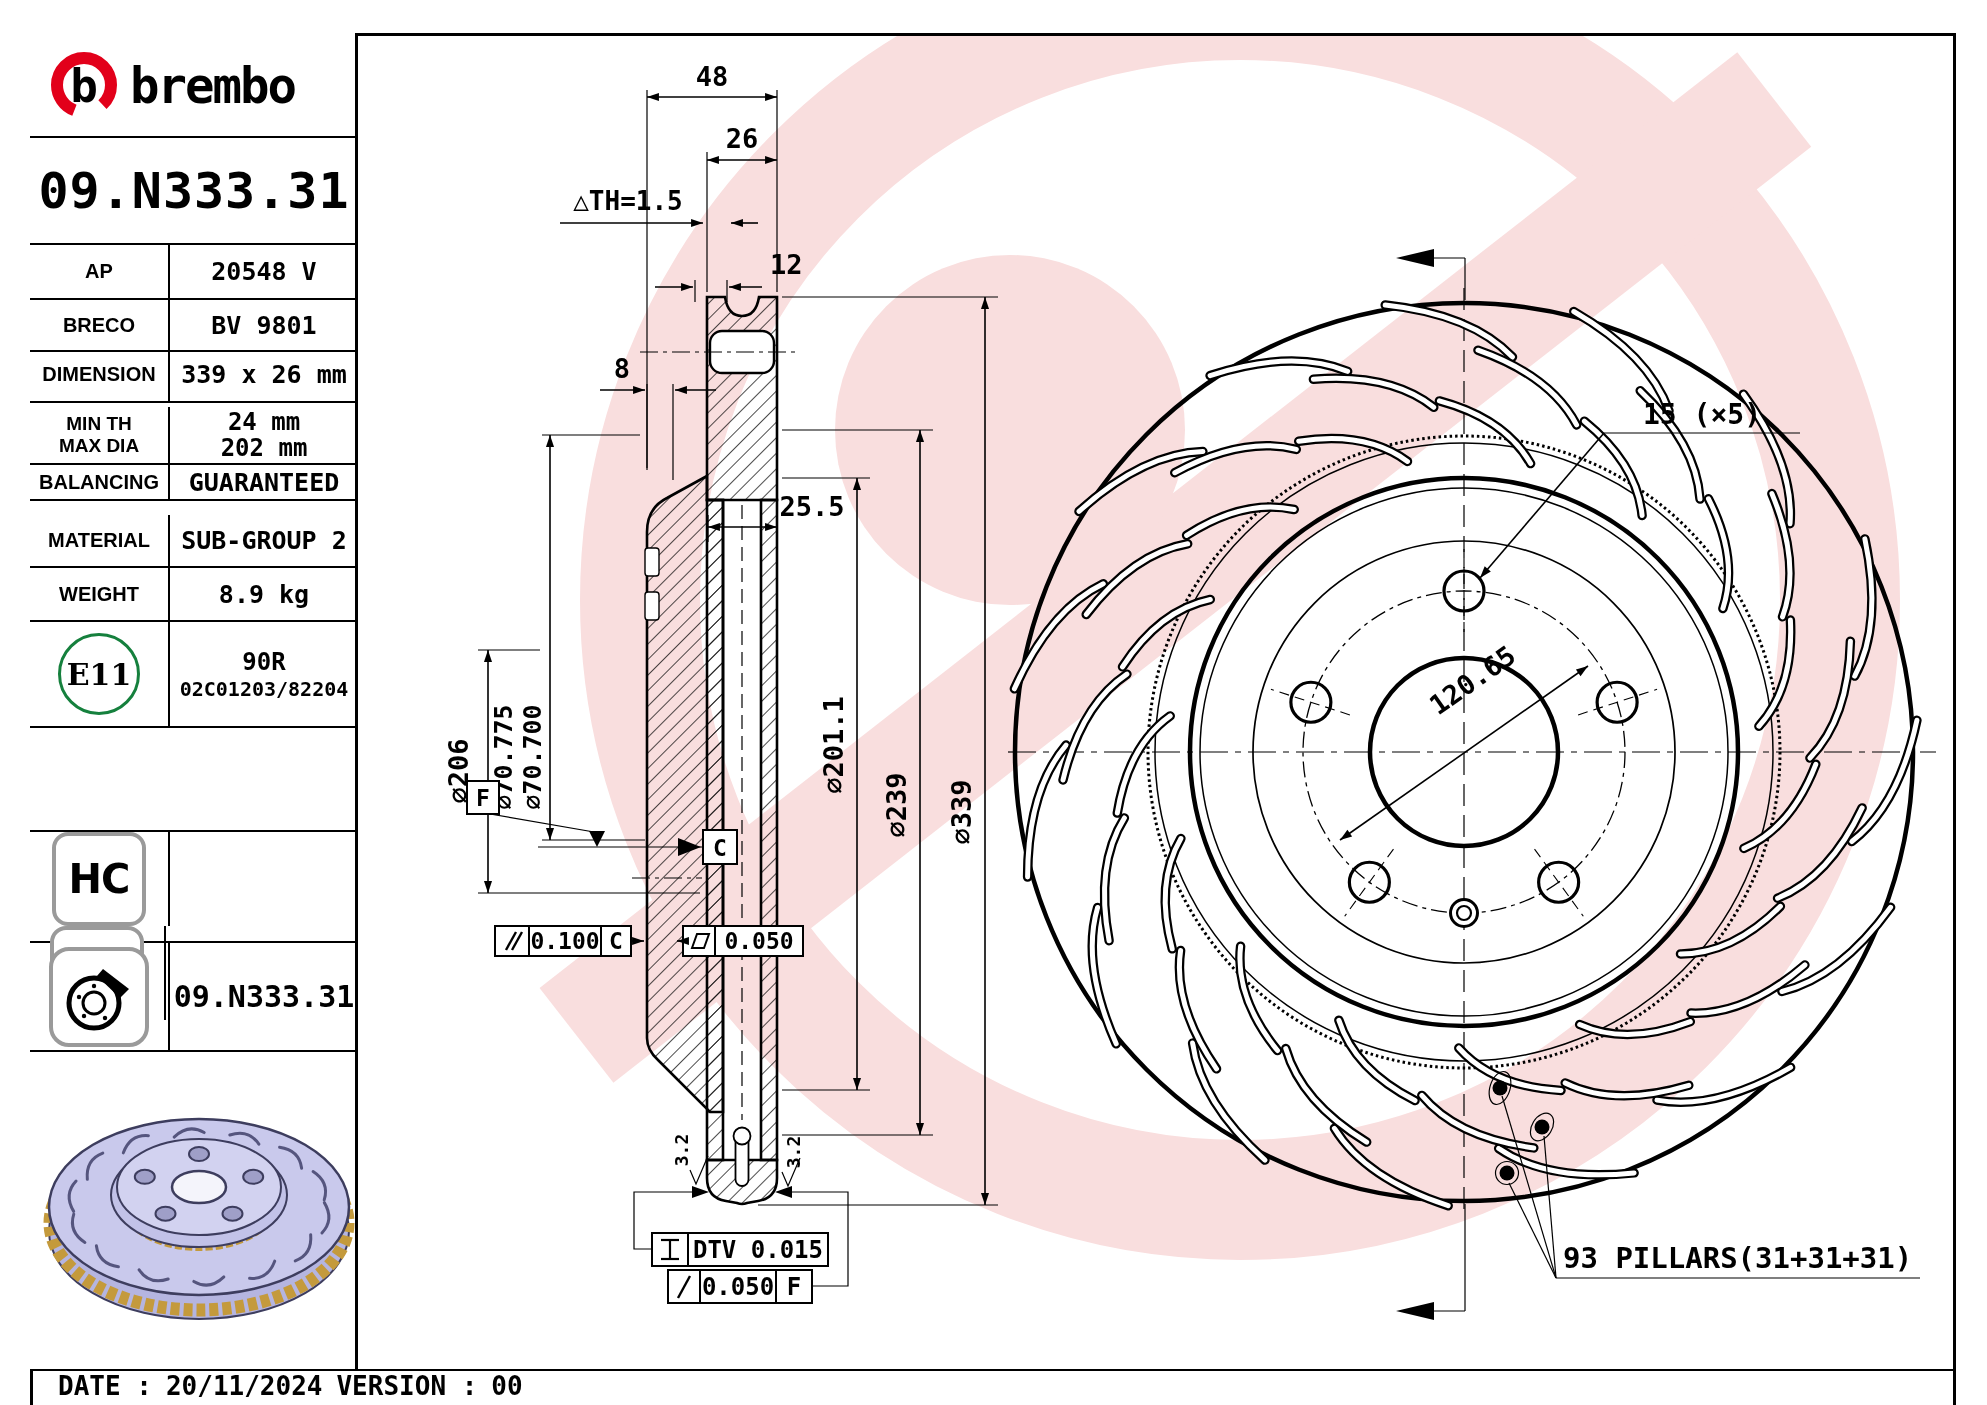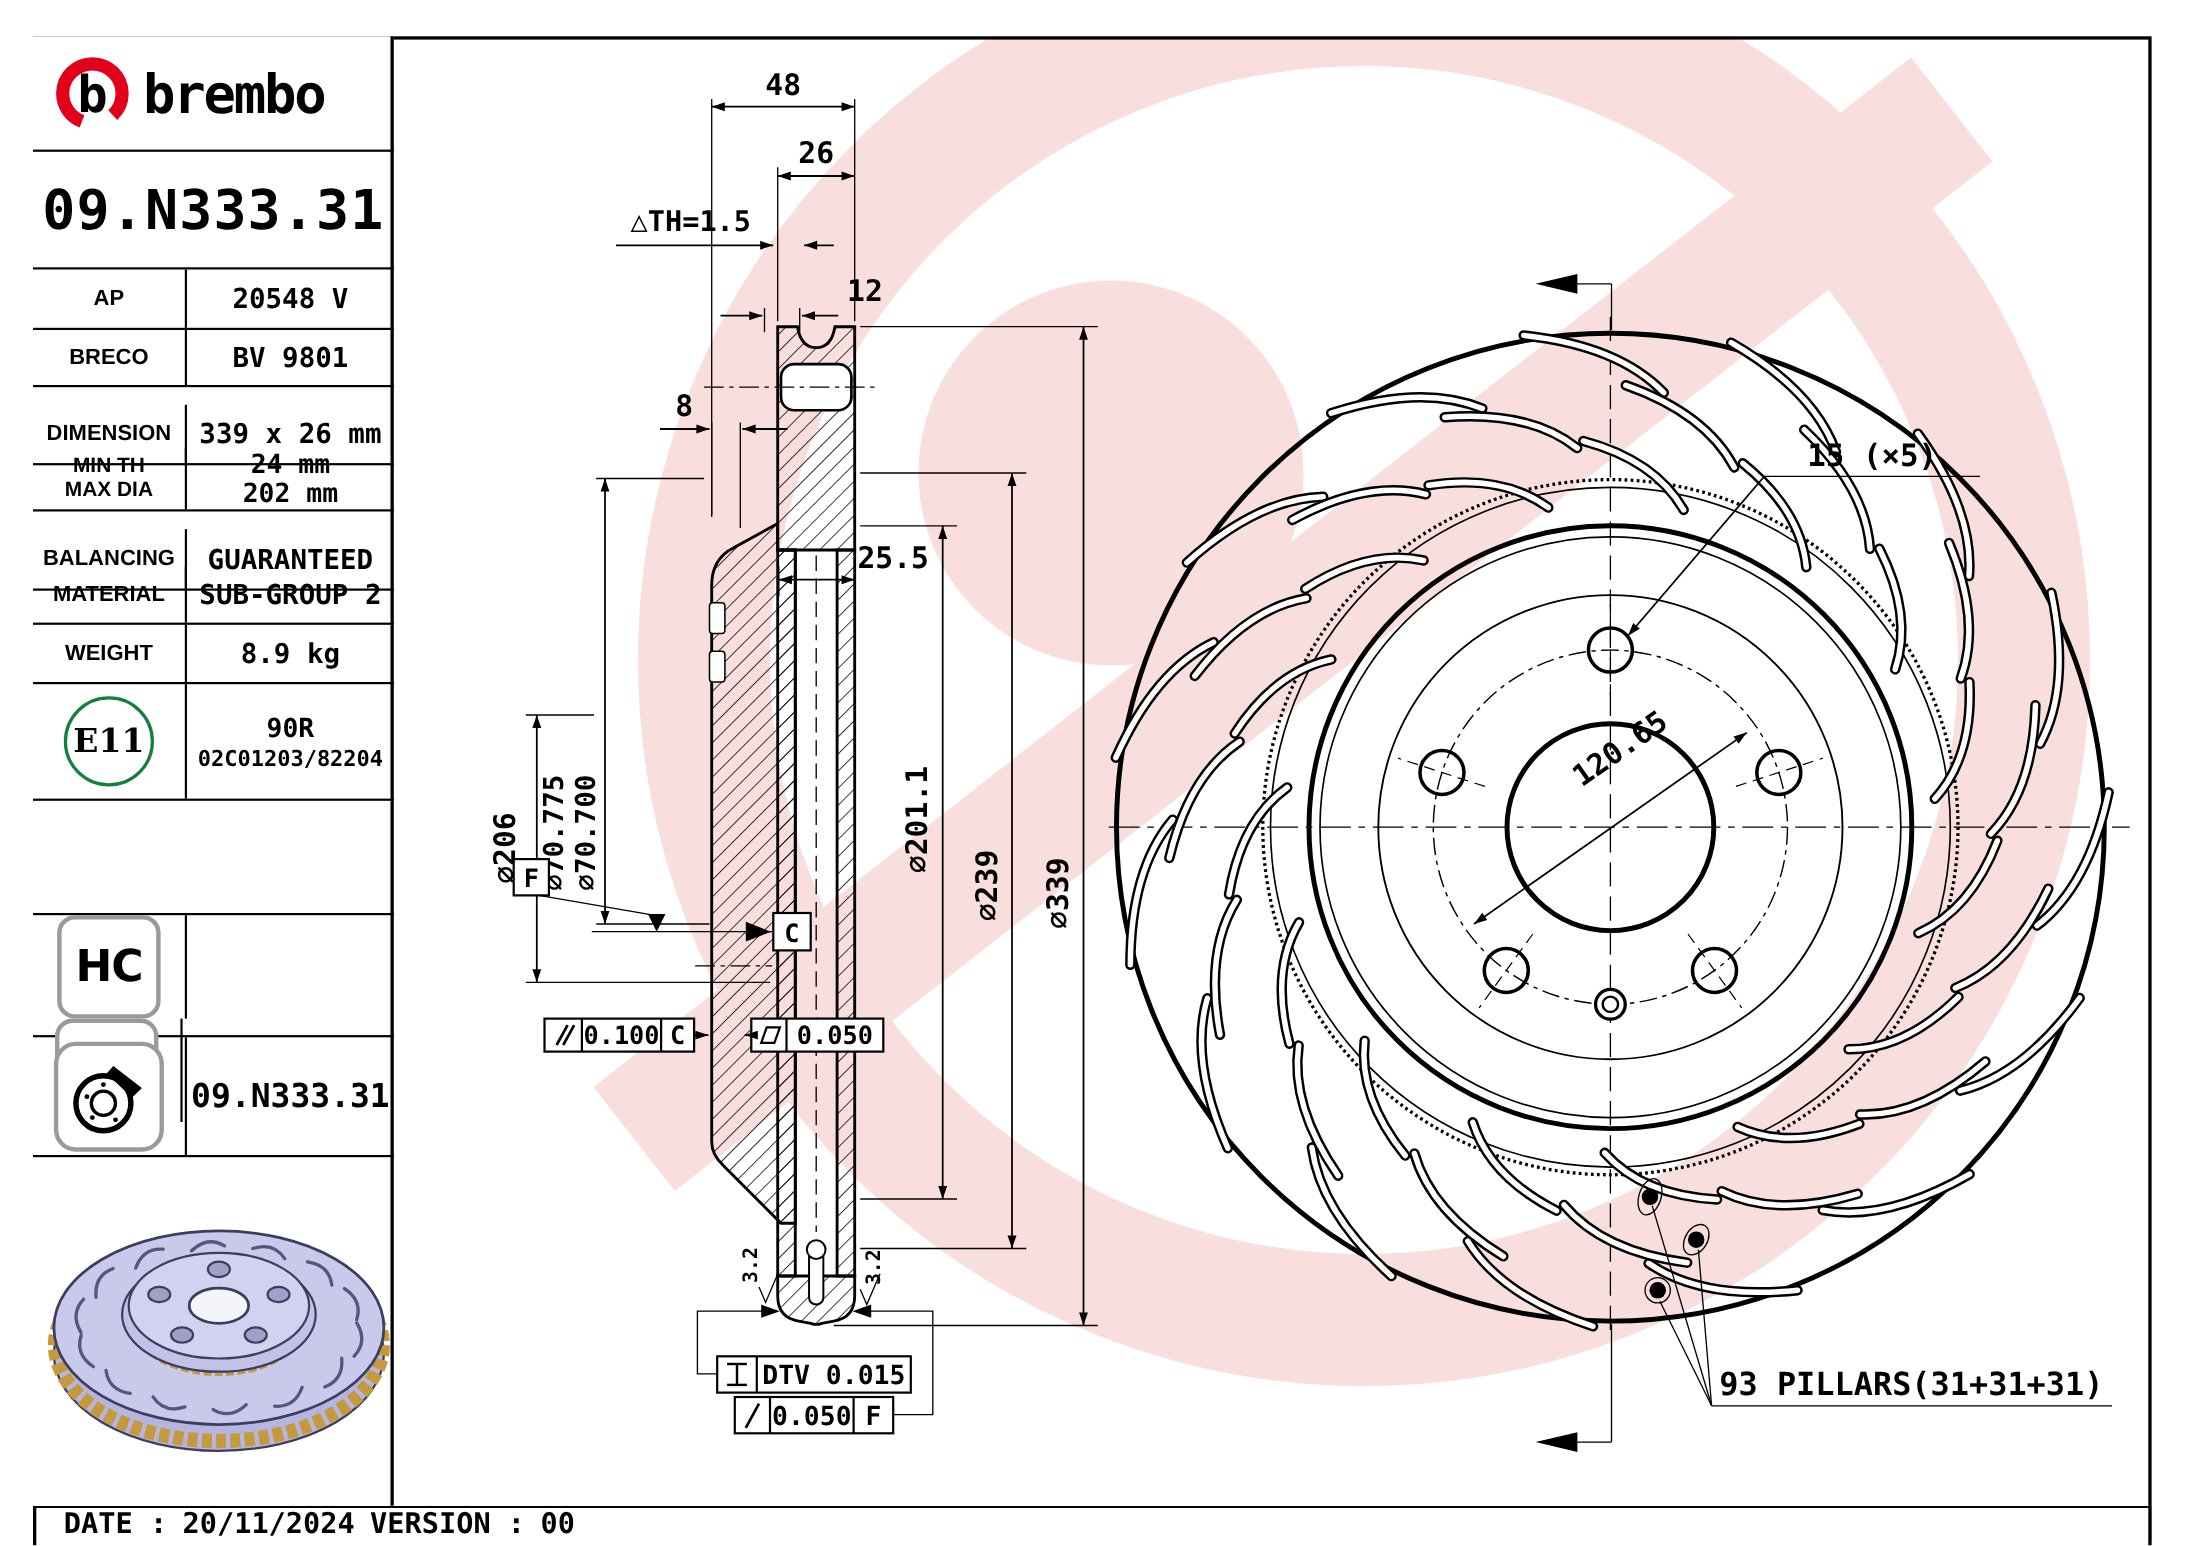--- a/index.html
+++ b/index.html
@@ -369,37 +369,37 @@
           <span>AP</span>
         </div>
       <div class="pv"><span>20548 V</span></div>
     </div>
     <div class="prow" style="top:267px;height:52px;text-align:center;">
       <div class="pl">
           <span>BRECO</span>
         </div>
       <div class="pv"><span>BV 9801</span></div>
     </div>
-    <div class="prow" style="top:335px;height:55px;">
+    <div class="prow" style="top:315px;height:55px;">
       <div class="pl">
           <span>DIMENSION</span>
         </div>
       <div class="pv"><span>339 x 26 mm</span></div>
     </div>
     <div class="prow" style="top:374px;height:58px;">
       <div class="pl" style="font-size:19px;line-height:1.15;">
         <span>MIN TH</span>
         <span>MAX DIA</span>
       </div>
       <div class="pv" style="font-size:24px;line-height:1.1;border-radius:13px;">
         <span>24 mm</span>
         <span>202 mm</span>
       </div>
     </div>
-    <div class="prow" style="top:448px;height:56px;justify-content:space-between;">
+    <div class="prow" style="top:432px;height:36px;justify-content:space-between;">
       <div class="pl">
           <span>BALANCING</span>
         </div>
       <div class="pv"><span>GUARANTEED</span></div>
     </div>
     <div class="prow" style="top:482px;height:53px;">
       <div class="pl">
           <span>MATERIAL</span>
         </div>
       <div class="pv"><span>SUB-GROUP 2</span></div>

